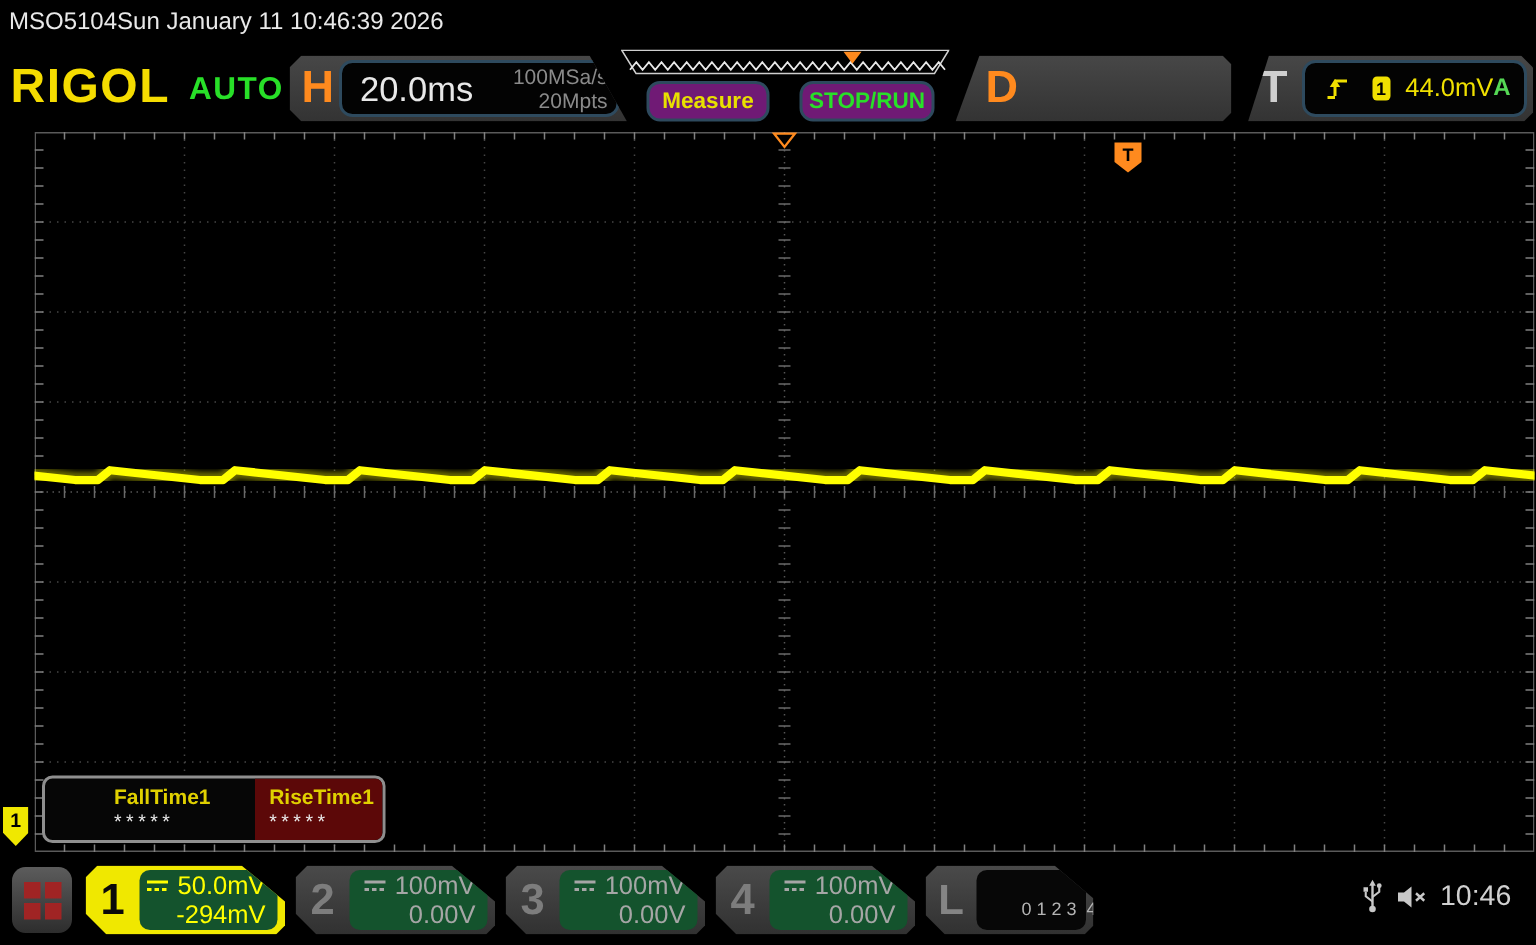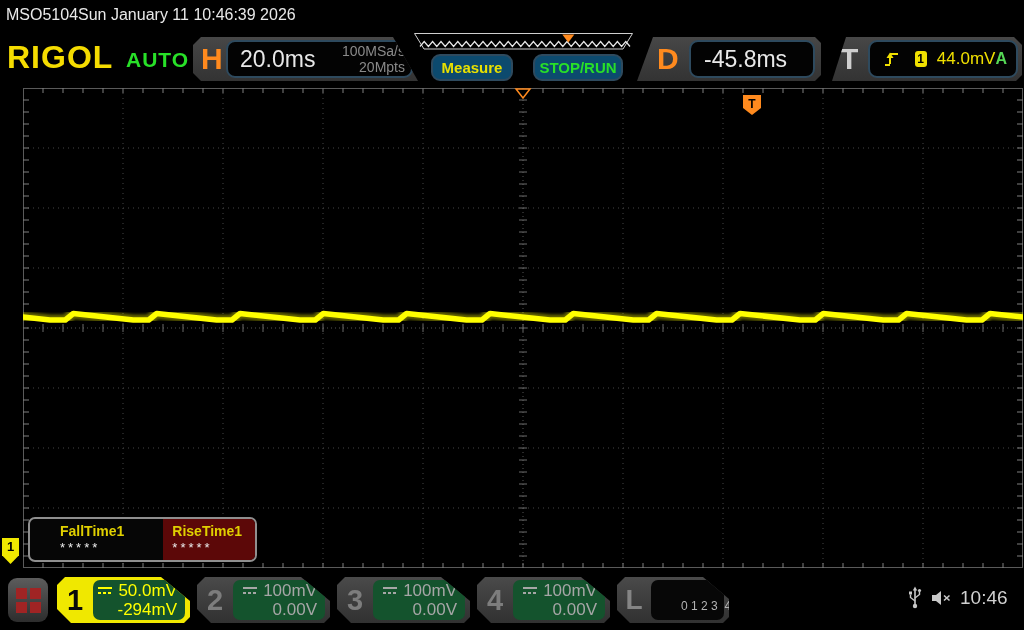--- a/index.html
+++ b/index.html
@@ -25,41 +25,41 @@
             clip-path:polygon(20px 0,188px 0,100% 8px,100% 38px,190px 100%,6px 100%); }
   .panel-letter { font-weight:bold; font-size:30px; line-height:44px; }
   .ibox { position:absolute; top:3px; bottom:3px; background:#030303;
           border:2px solid #2e4a5e; border-radius:9px; display:flex; align-items:center; }
   #h-ibox { left:33px; right:5px; }
   #d-ibox { left:58px; right:6px; }
   #t-ibox { left:42px; right:4px; }
   .big-val { color:#e8e8e8; font-size:23px; }
   .dim2 { color:#8a8a8a; font-size:14px; line-height:16px; text-align:right; margin-left:auto; padding-right:6px; }
 
-  .hbtn { background:#0c4a6e; border:2px solid #2e4a5e; border-radius:9px;
+  .hbtn { background:#701a75; border:2px solid #2e4a5e; border-radius:9px;
           display:flex; align-items:center; justify-content:center;
           font-weight:bold; font-size:15px; cursor:pointer; }
   #measurebtn { left:431px; top:54px; width:82px; height:27px; color:#e8e000; }
   #stopbtn   { left:533px; top:54px; width:90px; height:27px; color:#28e028; }
 
   #strip { left:414px; top:33px; width:219px; height:17px; }
 
   
   #grid { left:23px; top:88px; }
 
   
   #ch1flag { left:2px; top:538px; width:17px; height:26px; background:#f0e800;
              clip-path:polygon(0 0,100% 0,100% 66%,50% 100%,0 66%);
              color:#000; font-weight:bold; font-size:13px; text-align:center; line-height:18px; }
 
   
   #measbox { left:28px; top:517px; width:229px; height:45px; background:#060606;
              border:2px solid #8f8f8f; border-radius:7px; display:flex; overflow:hidden; }
   .meas-cell { padding-top:4px; }
-  #meas1 { flex:1.25; padding-left:30px; }
+  #meas1 { flex:1.25; padding-left:46px; }
   #meas2 { flex:1; padding-left:9px; background:#5c0808; }
   .meas-name { color:#e0d000; font-size:14px; font-weight:bold; line-height:17px; }
   .meas-val  { color:#ececec; font-size:13px; letter-spacing:3px; line-height:16px; }
 
   
   #menubtn { left:8px; top:578px; width:40px; height:44px; border-radius:9px;
              background:linear-gradient(#5c5c5c,#2d2d2d); display:flex; align-items:center;
              justify-content:center; cursor:pointer; }
   .sq4 { display:grid; grid-template-columns:11px 11px; grid-gap:3px; }
   .sq4 div { width:11px; height:11px; background:#a02424; }
@@ -124,23 +124,20 @@
 
   <div id="measurebtn" class="abs hbtn">
     <span>Measure</span>
   </div>
   <div id="stopbtn" class="abs hbtn">
     <span>STOP/RUN</span>
   </div>
 
   <div id="dpanel" class="abs panel">
     <span class="abs panel-letter" style="left:26px;color:#ff8a1e;">D</span>
-    <div id="d-ibox" class="ibox">
-      <span class="big-val" style="padding-left:13px;">-45.8ms</span>
-    </div>
   </div>
 
   <div id="tpanel" class="abs panel">
     <span class="abs panel-letter" style="left:14px;color:#cfcfcf;">T</span>
     <div id="t-ibox" class="ibox">
       <svg width="19" height="17" style="margin-left:13px;">
         <path d="M2,14 H7 M7,13 V5 M7,3 H17" stroke="#f0e000" stroke-width="2" fill="none"></path>
         <path d="M3.5,7 L10.5,7 L7,1.5 Z" fill="#f0e000"></path>
       </svg>
       <span style="margin-left:17px;width:16px;height:16px;background:#f0e000;border-radius:3px;color:#000;

